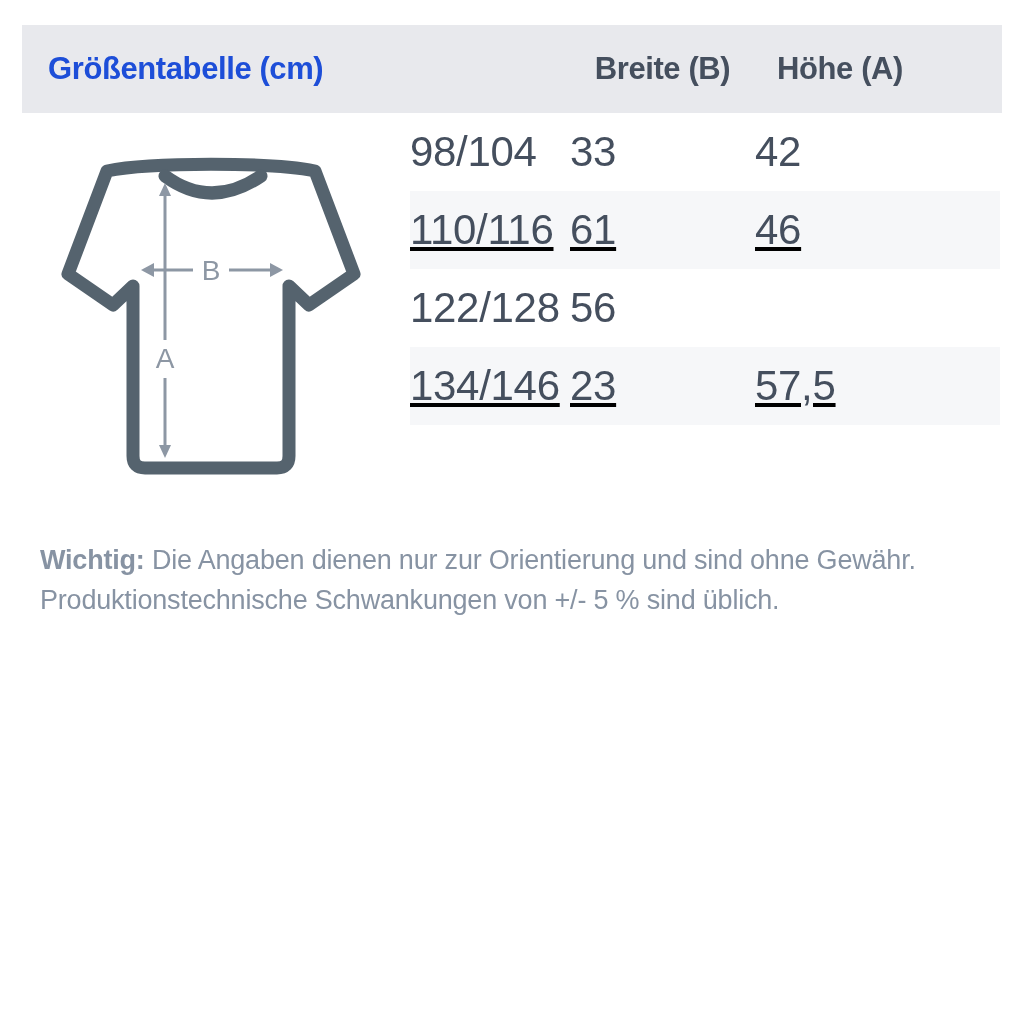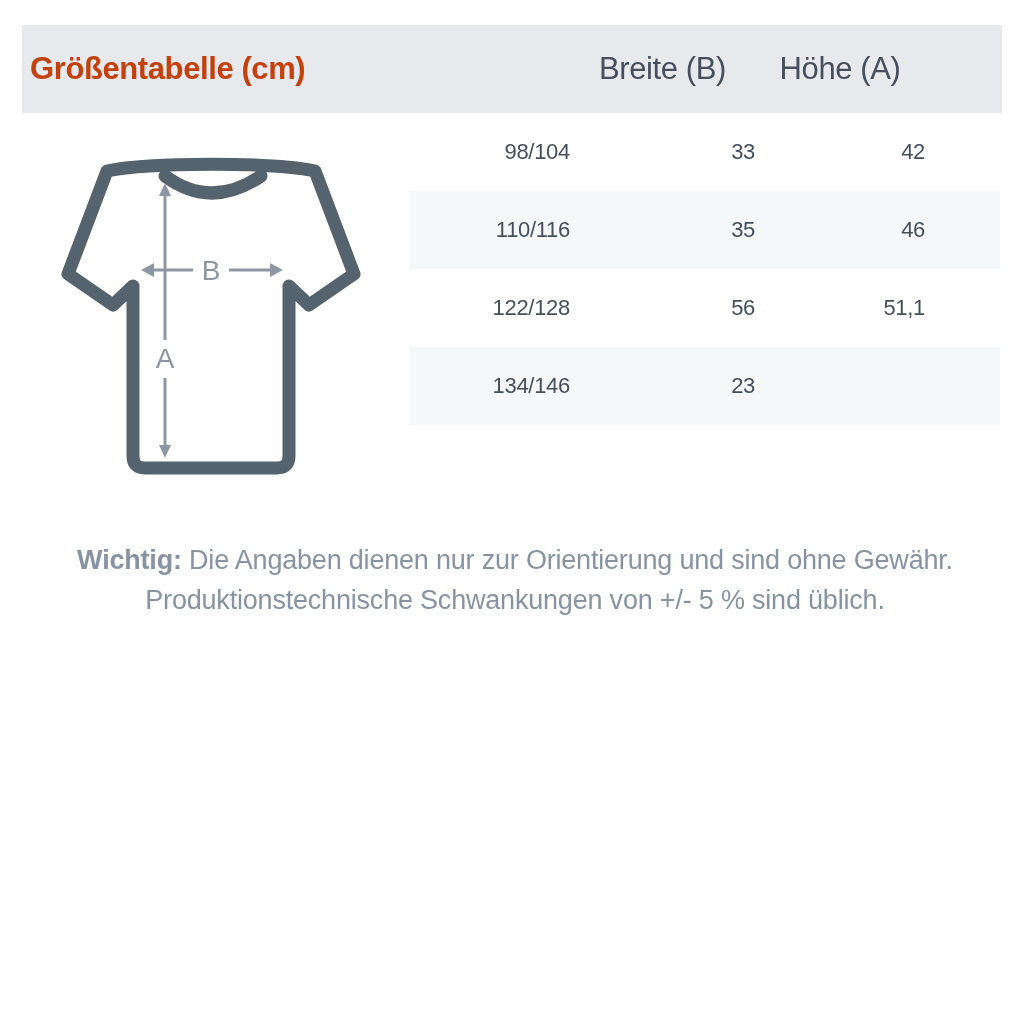--- a/index.html
+++ b/index.html
@@ -2,42 +2,42 @@
 <html><head>
 <meta charset="utf-8">
 <style>
   html,body{margin:0;padding:0;background:#ffffff;}
   body{width:1024px;height:1024px;font-family:"Liberation Sans",sans-serif;}
   .page{position:relative;width:1024px;height:1024px;overflow:hidden;background:#ffffff;}
 
   
   .band{position:absolute;left:22px;top:25px;width:980px;height:88px;background:#e8e9ed;
         display:grid;grid-template-columns:388px 160px 185px 170px 1fr;align-items:center;}
-  .band .title{grid-column:1 / span 2;padding-left:8px;font-size:31px;font-weight:bold;
-        color:#c2410c;letter-spacing:-0.4px;white-space:nowrap;}
-  .colhead{font-size:31px;font-weight:normal;color:#454f5e;text-align:center;letter-spacing:-0.4px;}
+  .band .title{grid-column:1 / span 2;padding-left:26px;font-size:31px;font-weight:bold;
+        color:#1d4ed8;letter-spacing:-0.4px;white-space:nowrap;}
+  .colhead{font-size:31px;font-weight:bold;color:#454f5e;text-align:center;letter-spacing:-0.4px;}
 
   
   .rows{position:absolute;left:22px;top:113px;width:980px;}
   .row{display:grid;grid-template-columns:388px 160px 185px 170px 1fr;align-items:center;height:78px;}
   .row.striped{background:linear-gradient(90deg,rgba(0,0,0,0) 0px,rgba(0,0,0,0) 388px,
-        #f6f7f9 388px,#f6f7f9 978px,rgba(0,0,0,0) 978px);}
-  .cell{font-size:22px;color:#454f5e;text-align:right;letter-spacing:-0.3px;}
+        #f6f7f9 388px,#f6f7f9 978px,rgba(0,0,0,0) 978px);text-decoration:underline;}
+  .cell{font-size:42px;color:#454f5e;text-align:left;letter-spacing:-0.3px;}
   .cell.size{grid-column:2;}
   .cell.breite{grid-column:3;}
   .cell.hoehe{grid-column:4;}
 
   
   .shirt{position:absolute;left:63px;top:164px;width:296px;height:310px;}
   .shirt svg{overflow:visible;display:block;}
   .shirt text{font-family:"Liberation Sans",sans-serif;font-size:28px;fill:#8d97a4;}
 
   
   .note{position:absolute;left:40px;top:513px;width:950px;font-size:27px;line-height:40px;
-        color:#8793a3;letter-spacing:-0.2px;text-align:center;}
+        color:#8793a3;letter-spacing:-0.2px;}
   .note .lead{font-weight:bold;}
 </style>
 </head>
 <body>
 
 <div class="page">
 
   <div class="band">
     <div class="title">Größentabelle (cm)</div>
     <div class="colhead">Breite (B)</div>
@@ -45,31 +45,31 @@
   </div>
 
   <div class="rows">
     <div class="row">
       <div class="cell size">98/104</div>
       <div class="cell breite">33</div>
       <div class="cell hoehe">42</div>
     </div>
     <div class="row striped">
       <div class="cell size">110/116</div>
-      <div class="cell breite">35</div>
+      <div class="cell breite">61</div>
       <div class="cell hoehe">46</div>
     </div>
     <div class="row">
       <div class="cell size">122/128</div>
       <div class="cell breite">56</div>
-      <div class="cell hoehe">51,1</div>
     </div>
     <div class="row striped">
       <div class="cell size">134/146</div>
       <div class="cell breite">23</div>
+      <div class="cell hoehe">57,5</div>
     </div>
   </div>
 
   <div class="shirt">
     <svg width="296" height="310" viewBox="0 0 296 310">
 
       <path d="M 44 7
                C 88 -2 208 -2 252 7
                L 291 110 L 246 141 L 226 122
                L 226 292 Q 226 304 214 304

